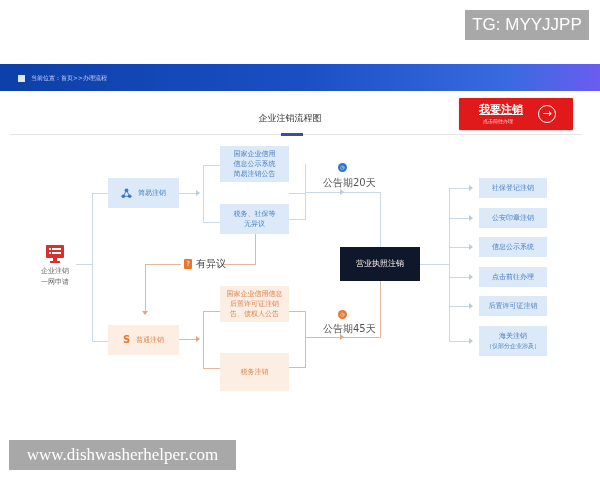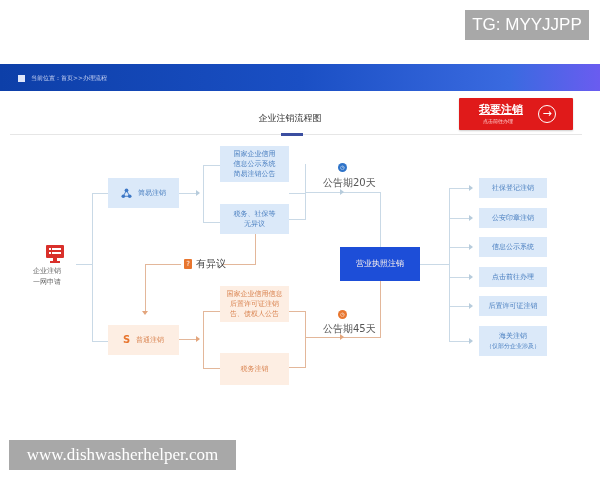--- a/index.html
+++ b/index.html
@@ -14,21 +14,21 @@
   .title{left:200px;top:112px;width:180px;text-align:center;font-size:9px;color:#333;}
   .title-line{left:10px;top:134px;width:572px;height:1px;background:#e6e6e6;}
   .title-accent{left:281px;top:133px;width:22px;height:3px;background:#3b4ea0;}
   .cta{left:459px;top:98px;width:114px;height:32px;background:#e01a1a;border-radius:1px;box-shadow:0 1px 2px rgba(0,0,0,0.2);cursor:pointer;}
   .cta .t1{position:absolute;left:20px;top:4px;font-size:11px;font-weight:bold;color:#fff;text-decoration:underline;}
   .cta .t2{position:absolute;left:24px;top:20px;font-size:5px;color:#ffd9d9;}
   .cta .arrow{position:absolute;left:79px;top:7px;width:16px;height:16px;border:1.5px solid #fff;border-radius:50%;color:#fff;font-size:11px;line-height:16px;text-align:center;}
   .box{position:absolute;display:flex;align-items:center;justify-content:center;text-align:center;font-size:7px;line-height:10px;}
   .blue{background:#dbe9f9;color:#4a7fc0;}
   .orange{background:#fdeee3;color:#d9824e;}
-  .main-orange{background:#1d4ed8;color:#fff5ee;font-size:8px;}
+  .main-orange{background:#0f172a;color:#fff5ee;font-size:8px;}
   .ln{position:absolute;background:#c9d9e6;}
   .lo{position:absolute;background:#e3b79a;}
   .arr-b{position:absolute;width:0;height:0;border-top:3px solid transparent;border-bottom:3px solid transparent;border-left:4px solid #b7ccdc;}
   .arr-o{position:absolute;width:0;height:0;border-top:3px solid transparent;border-bottom:3px solid transparent;border-left:4px solid #e3a57c;}
   .arr-od{position:absolute;width:0;height:0;border-left:3px solid transparent;border-right:3px solid transparent;border-top:4px solid #e3a57c;}
   .lbl{position:absolute;font-size:10px;color:#555;white-space:nowrap;}
   .dot{position:absolute;width:9px;height:9px;border-radius:50%;color:#fff;font-size:5px;line-height:9px;text-align:center;}
 </style>
 </head>
 <body>
@@ -44,21 +44,21 @@
 <div class="abs title">企业注销流程图</div>
 <div class="abs title-line"></div>
 <div class="abs title-accent"></div>
 
 <div class="abs cta">
   <span class="t1">我要注销</span>
   <span class="t2">点击前往办理</span>
   <span class="arrow">→</span>
 </div>
 
-<div class="abs" style="left:33px;top:244px;width:44px;">
+<div class="abs" style="left:33px;top:244px;width:44px;text-align:center;">
   <svg width="20" height="20" viewBox="0 0 20 20" style="display:block;margin:0 auto;">
     <rect x="1" y="1" width="18" height="13" rx="1" fill="#d9302b"></rect>
     <rect x="4" y="4" width="2" height="2" fill="#fff"></rect>
       <rect x="7" y="4" width="9" height="2" fill="#fff"></rect>
     <rect x="4" y="8" width="2" height="2" fill="#fff"></rect>
       <rect x="7" y="8" width="9" height="2" fill="#fff"></rect>
     <rect x="8" y="14" width="4" height="3" fill="#d9302b"></rect>
       <rect x="5" y="17" width="10" height="2" fill="#d9302b"></rect>
   </svg>
   <div style="font-size:7px;color:#666;line-height:11px;margin-top:2px;">
@@ -124,21 +124,21 @@
 <div class="arr-o" style="left:196px;top:336px;"></div>
 <div class="lo" style="left:203px;top:311px;width:1px;height:57px;"></div>
 <div class="lo" style="left:203px;top:311px;width:17px;height:1px;"></div>
 <div class="lo" style="left:203px;top:368px;width:17px;height:1px;"></div>
 
 <div class="box orange" style="left:220px;top:286px;width:69px;height:36px;flex-direction:column;">
   <span>国家企业信用信息</span>
   <span>后置许可证注销</span>
   <span>告、债权人公告</span>
 </div>
-<div class="box orange" style="left:220px;top:353px;width:69px;height:32px;font-family:Liberation Serif, serif;">
+<div class="box orange" style="left:220px;top:353px;width:69px;height:38px;font-family:Liberation Serif, serif;">
   <span>税务注销</span>
 </div>
 <div class="lo" style="left:289px;top:311px;width:17px;height:1px;"></div>
 <div class="lo" style="left:289px;top:367px;width:17px;height:1px;"></div>
 <div class="lo" style="left:305px;top:311px;width:1px;height:57px;"></div>
 <div class="lo" style="left:305px;top:337px;width:76px;height:1px;"></div>
 <div class="arr-o" style="left:340px;top:334px;"></div>
 <div class="lo" style="left:380px;top:281px;width:1px;height:57px;"></div>
 
 <div class="dot" style="left:338px;top:310px;background:#e8762f;">◷</div>

